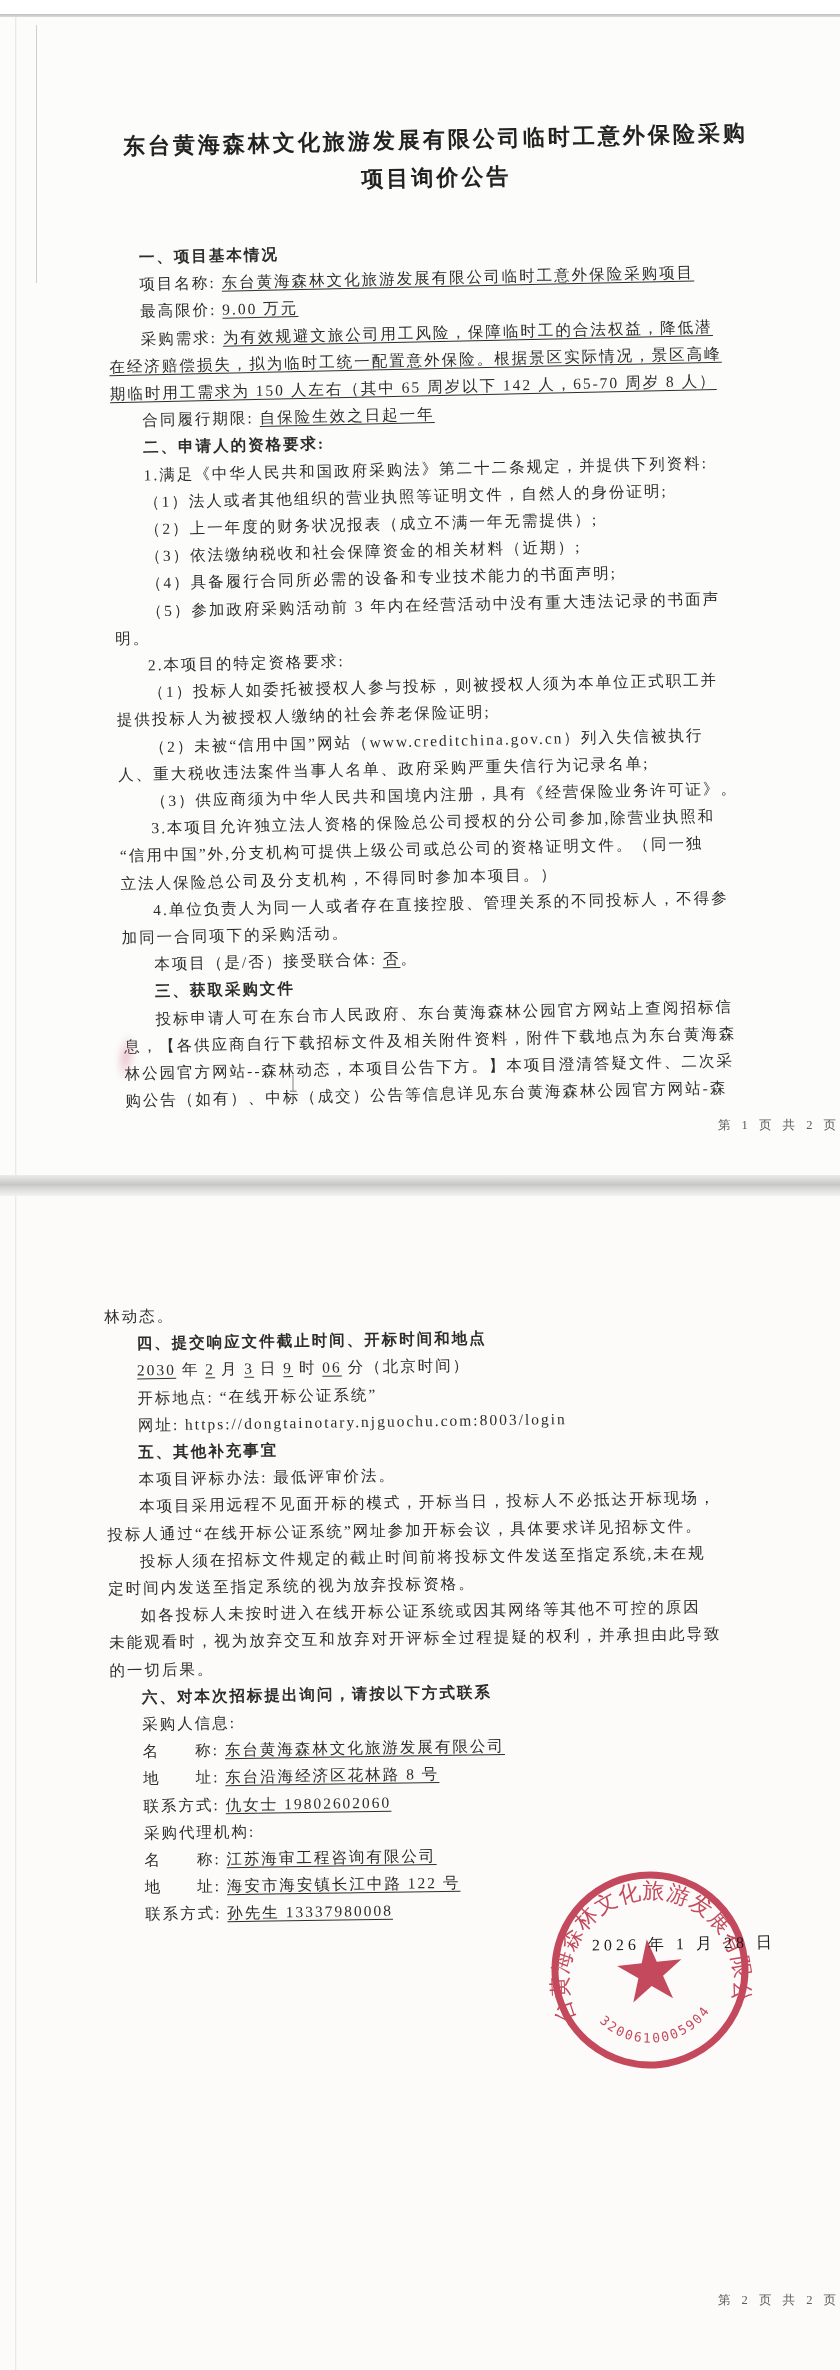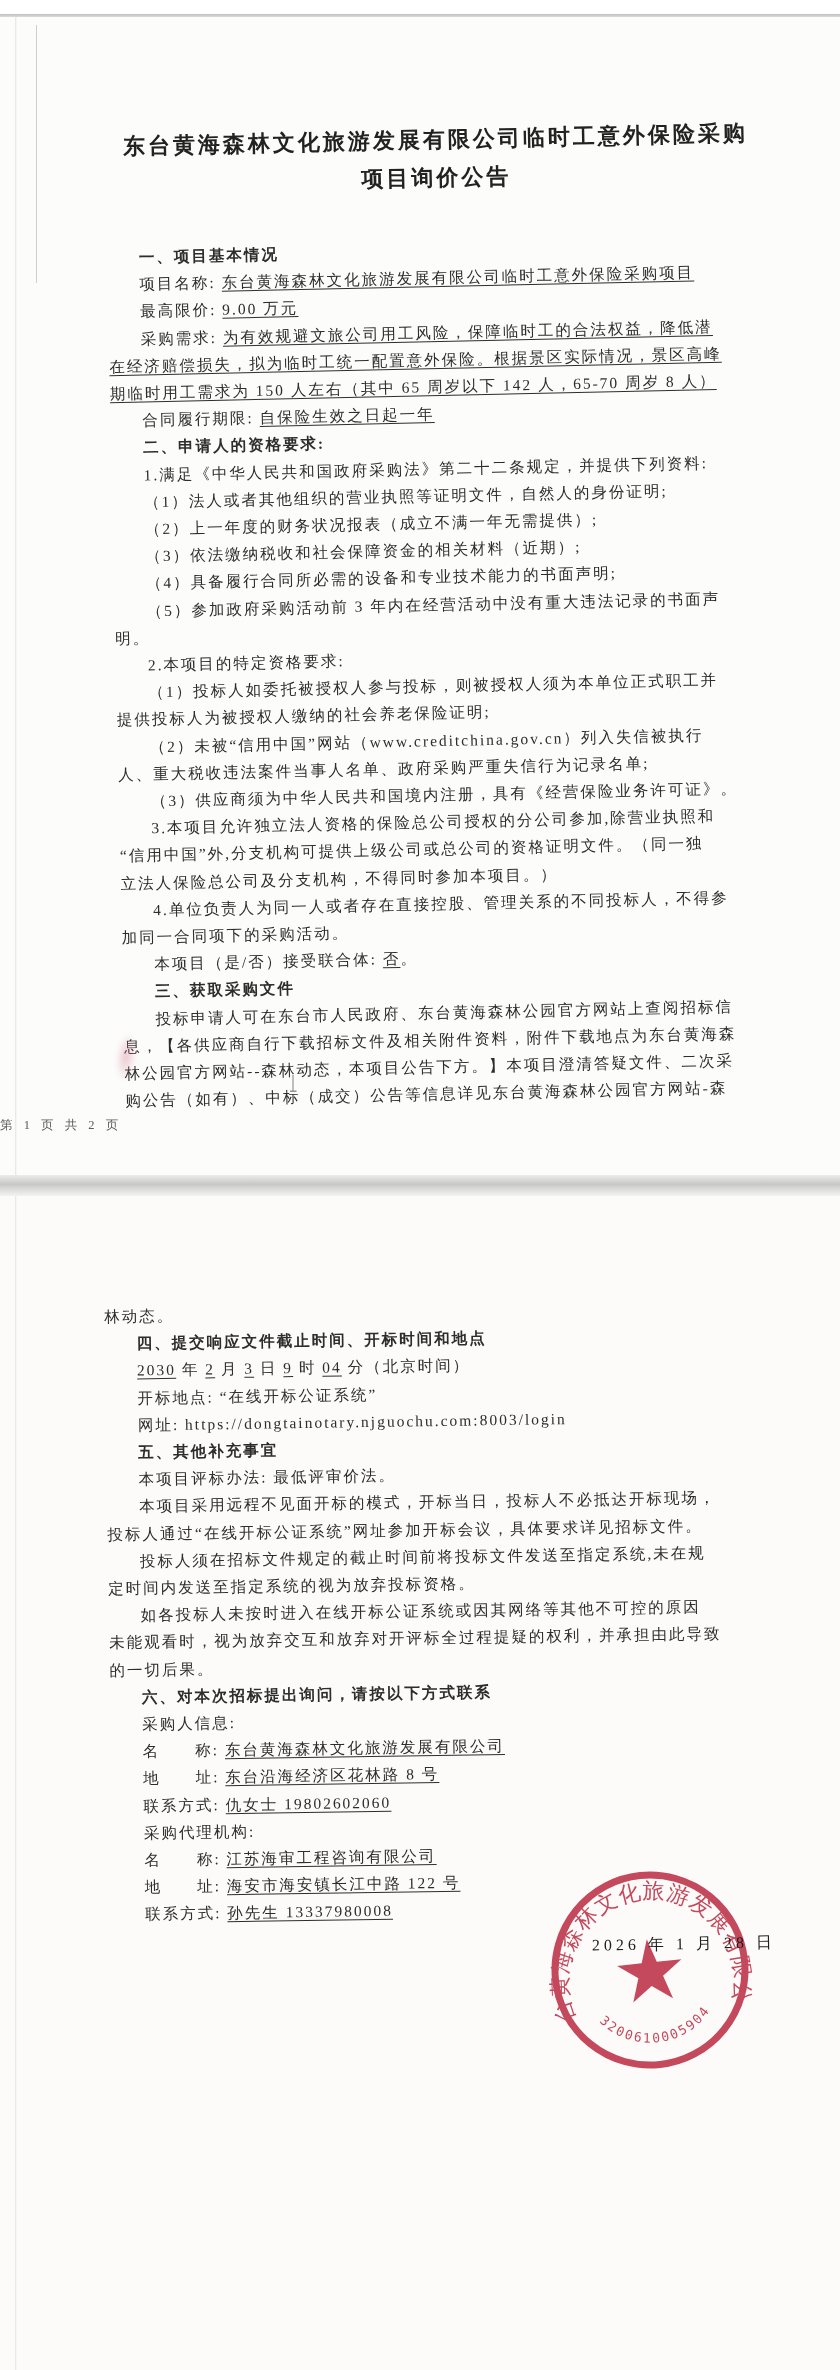--- a/index.html
+++ b/index.html
@@ -23,21 +23,21 @@
   #content1{top:104px;transform:rotate(-1.25deg);transform-origin:50% 0;}
   #content2{top:102px;transform:rotate(-0.85deg);transform-origin:50% 0;}
   .title{font-size:22px;line-height:38px;font-weight:bold;text-align:center;
     letter-spacing:3px;color:#222;}
   .lines{margin-top:40px;}
   #content2 .lines{margin-top:0;}
   .line{font-size:15.5px;line-height:27.2px;letter-spacing:2px;white-space:nowrap;}
   .line.b{font-weight:bold;}
   .line.i{padding-left:32px;}
   .u{text-decoration:underline;text-underline-offset:3px;text-decoration-thickness:1px;}
-  .footer{position:absolute;left:0;width:840px;text-align:left;
+  .footer{position:absolute;left:0;width:840px;text-align:right;
     font-size:12.5px;letter-spacing:4px;color:#5a5a5a;}
   #footer1{top:1100px;}
   #footer2{top:1096px;}
   .smudge{position:absolute;left:116px;top:1016px;width:20px;height:48px;
     background:radial-gradient(closest-side,rgba(206,110,130,0.38),rgba(206,110,130,0));
     filter:blur(2px);transform:rotate(8deg);}
   .tick{position:absolute;left:292px;top:1058px;width:2px;height:16px;
     background:#8a8a8a;opacity:.55;}
   .date-line{position:absolute;left:592px;top:738px;font-size:16px;
     letter-spacing:4px;color:#1d1d1d;z-index:3;transform:rotate(-1deg);}
@@ -96,21 +96,21 @@
 </div>
 
 <div class="divider"></div>
 
 <div class="page" id="page2">
   <div class="page-left-edge"></div>
   <div class="content" id="content2">
     <div class="lines" id="lines2">
         <div class="line"><span>林动态。</span></div>
         <div class="line b i"><span>四、提交响应文件截止时间、开标时间和地点</span></div>
-        <div class="line i"><span class="u">2030</span><span> 年 </span><span class="u">2</span><span> 月 </span><span class="u">3</span><span> 日 </span><span class="u">9</span><span> 时 </span><span class="u">04</span><span> 分（北京时间）</span></div>
+        <div class="line i"><span class="u">2030</span><span> 年 </span><span class="u">2</span><span> 月 </span><span class="u">3</span><span> 日 </span><span class="u">9</span><span> 时 </span><span class="u">06</span><span> 分（北京时间）</span></div>
         <div class="line i"><span>开标地点: “在线开标公证系统”</span></div>
         <div class="line i"><span>网址: https://dongtainotary.njguochu.com:8003/login</span></div>
         <div class="line b i"><span>五、其他补充事宜</span></div>
         <div class="line i"><span>本项目评标办法: 最低评审价法。</span></div>
         <div class="line i"><span>本项目采用远程不见面开标的模式，开标当日，投标人不必抵达开标现场，</span></div>
         <div class="line"><span>投标人通过“在线开标公证系统”网址参加开标会议，具体要求详见招标文件。</span></div>
         <div class="line i"><span>投标人须在招标文件规定的截止时间前将投标文件发送至指定系统,未在规</span></div>
         <div class="line"><span>定时间内发送至指定系统的视为放弃投标资格。</span></div>
         <div class="line i"><span>如各投标人未按时进入在线开标公证系统或因其网络等其他不可控的原因</span></div>
         <div class="line"><span>未能观看时，视为放弃交互和放弃对开评标全过程提疑的权利，并承担由此导致</span></div>
@@ -138,13 +138,14 @@
       <text font-size="22" fill="#c23a50" letter-spacing="1" font-family="Liberation Serif, serif">
         <textPath id="stampCompanyPath" href="#arcTop" startOffset="50%" text-anchor="middle">东台黄海森林文化旅游发展有限公司</textPath>
       </text>
       <text font-size="13" fill="#c23a50" letter-spacing="2" font-family="DejaVu Sans Mono, monospace">
         <textPath id="stampSerialPath" href="#arcBottom" startOffset="50%" text-anchor="middle">3200610005904</textPath>
       </text>
     </svg>
   </div>
 
   <div class="date-line">2026 年 1 月 28 日</div>
+  <div class="footer" id="footer2">第 2 页 共 2 页</div>
 </div>
 
 </body></html>

